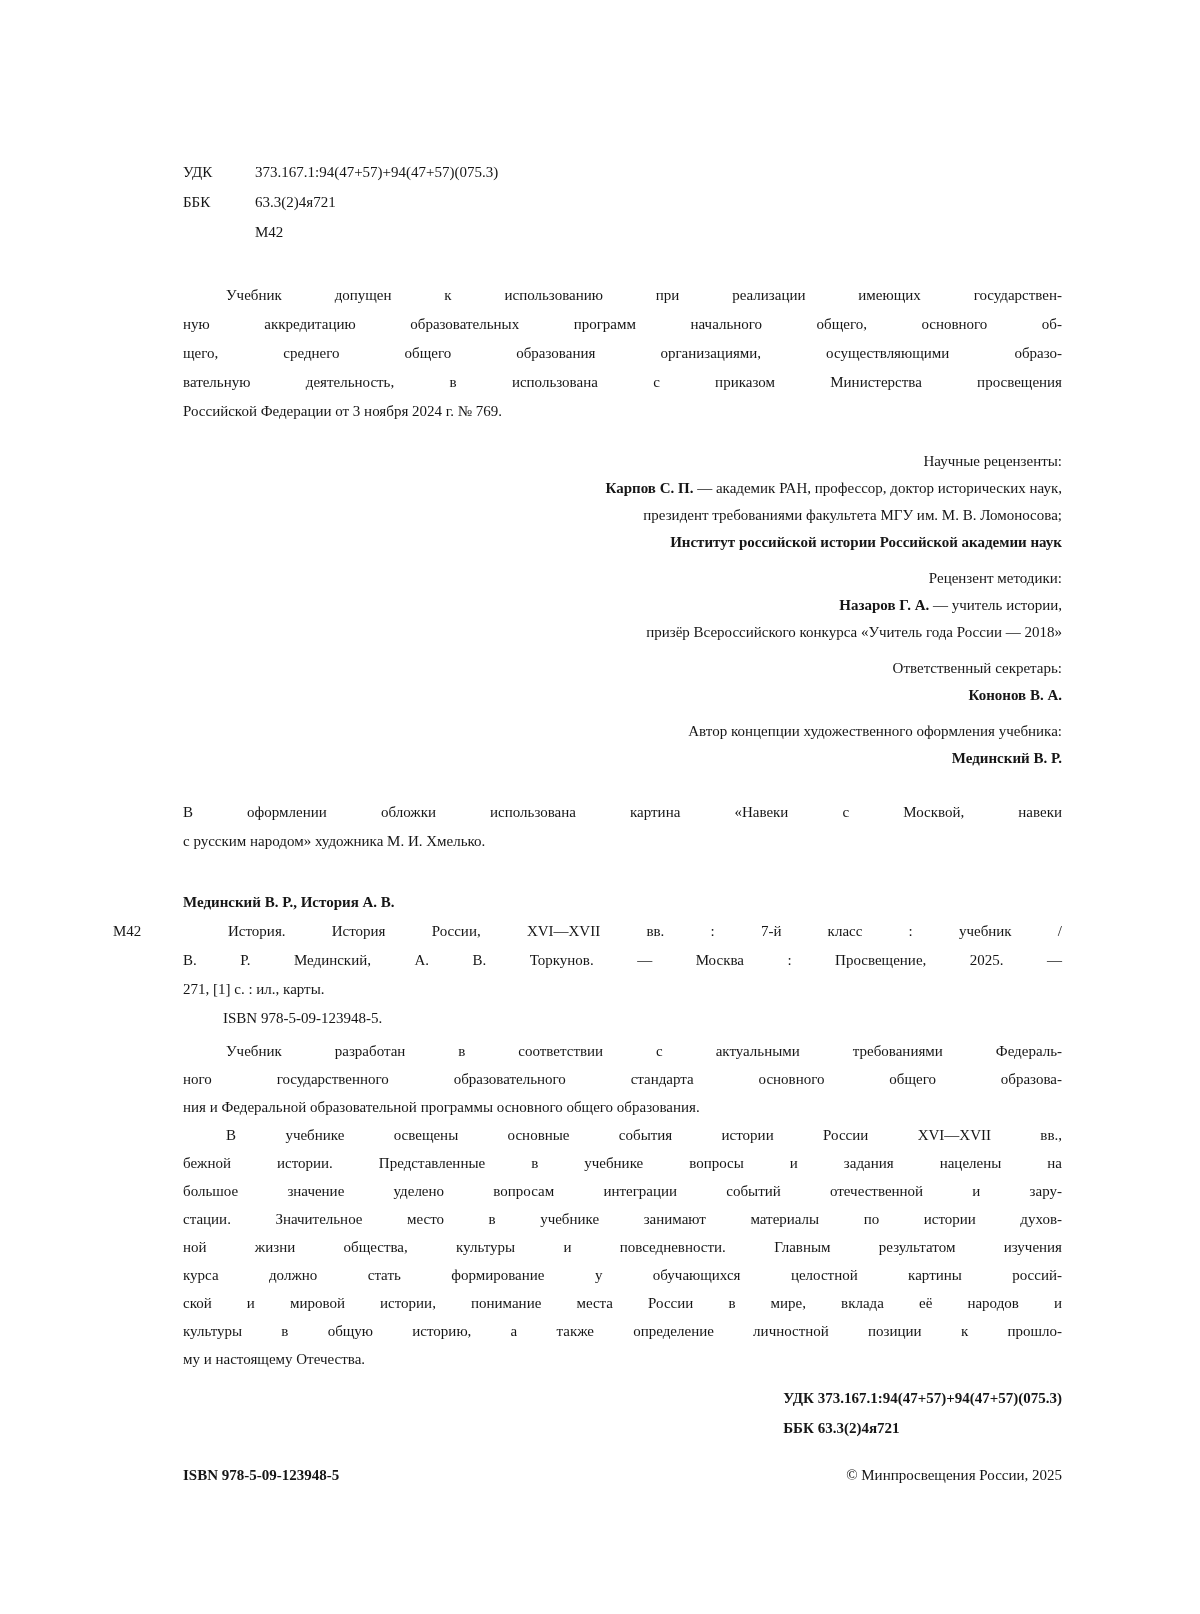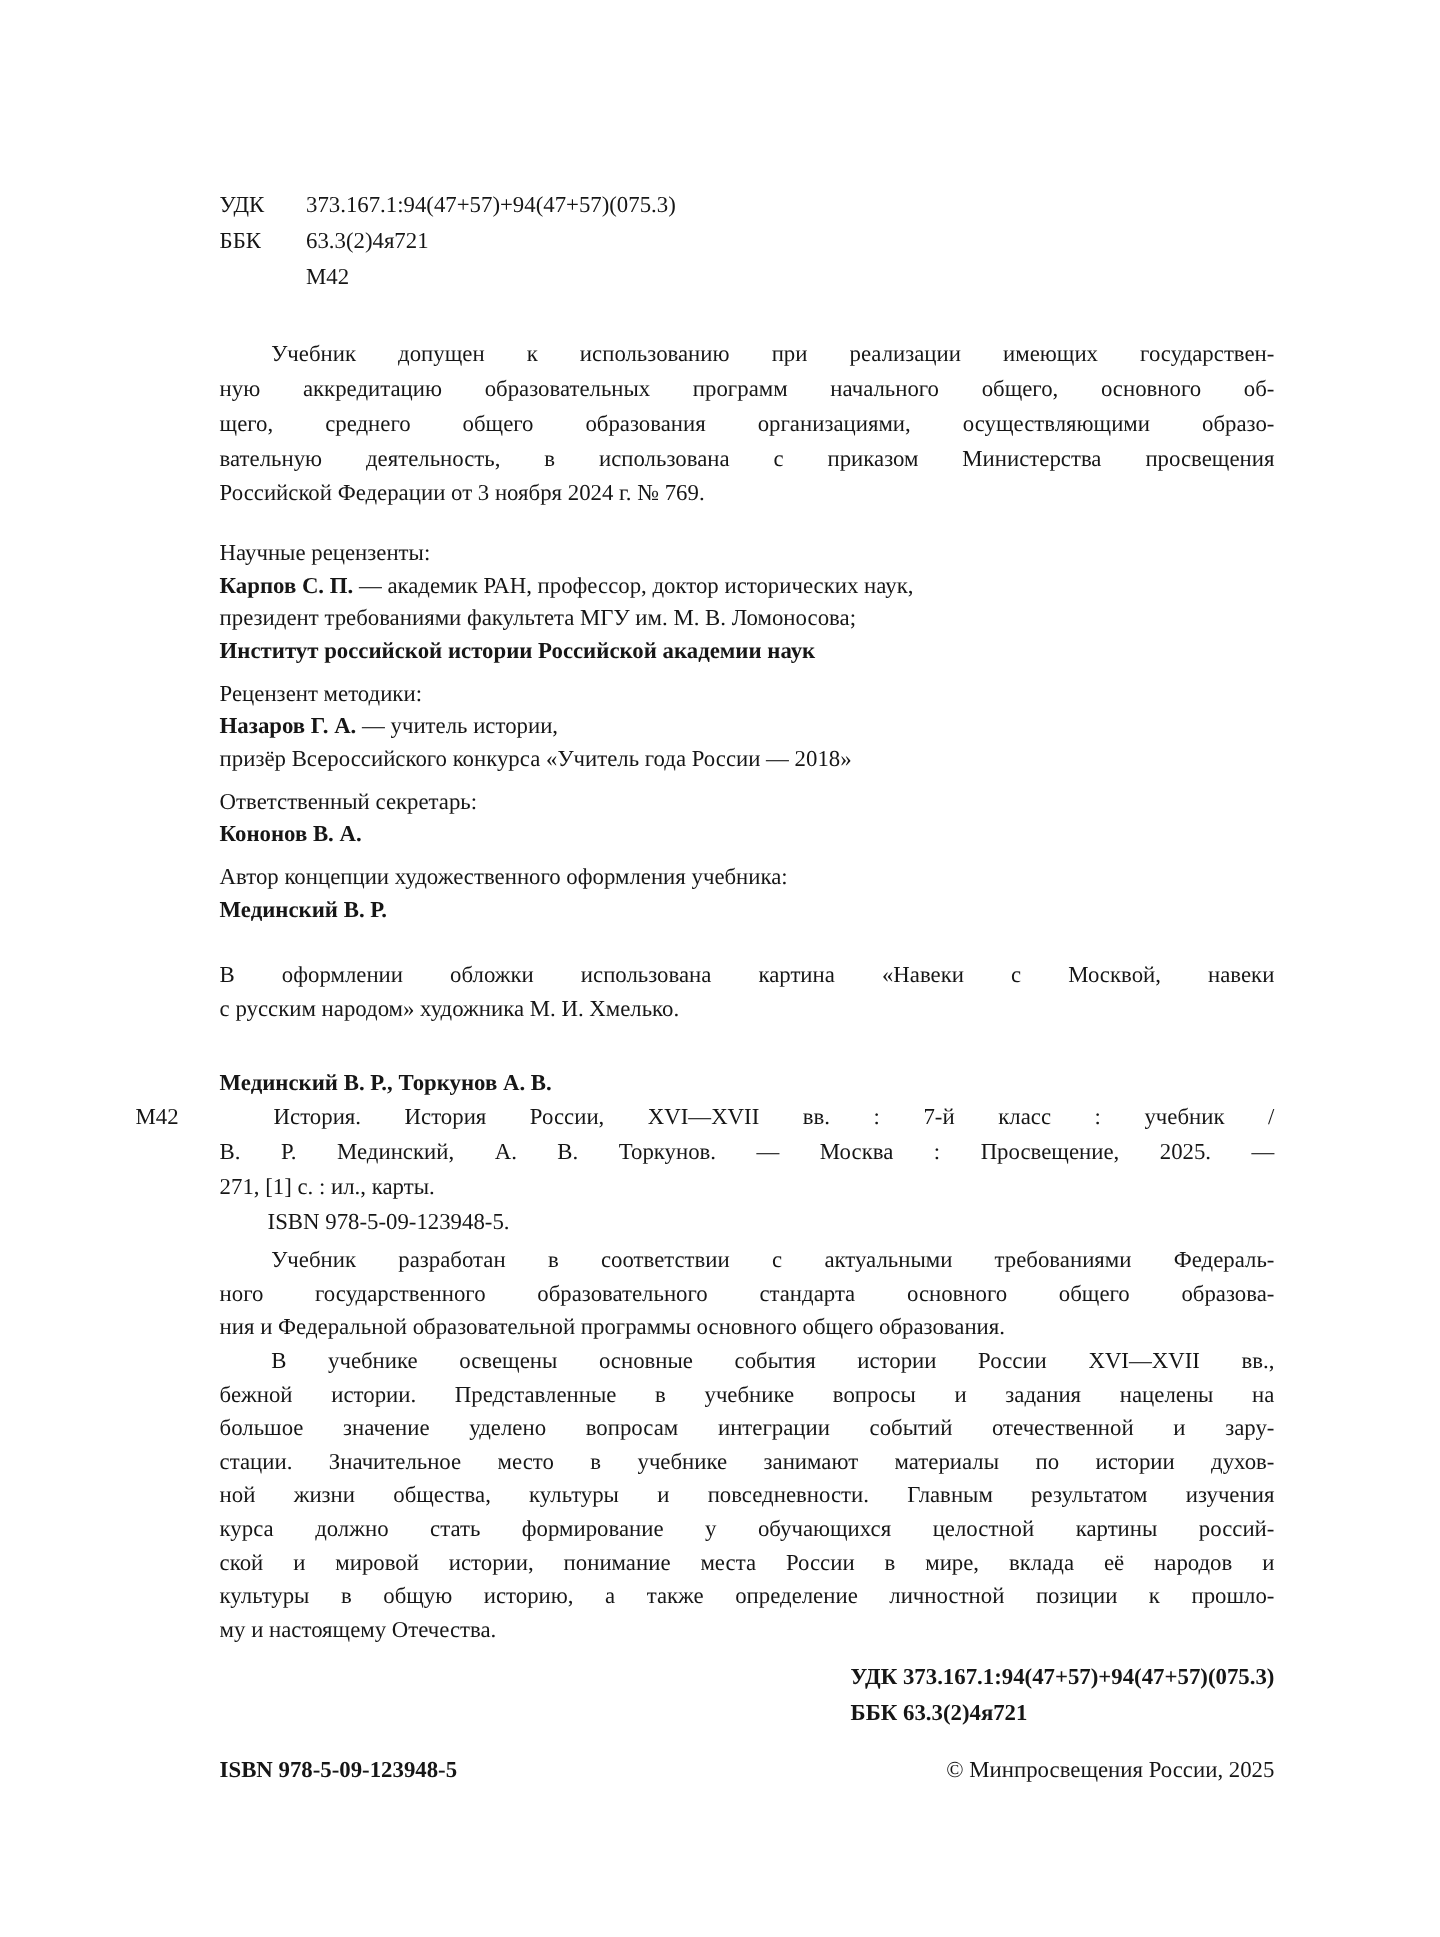--- a/index.html
+++ b/index.html
@@ -8,21 +8,21 @@
     background: #ffffff;
   }
   .page {
     position: relative;
     width: 1200px;
     height: 1614px;
     box-sizing: border-box;
     background: #ffffff;
     color: #161616;
     font-family: "Liberation Serif", "DejaVu Serif", serif;
-    font-size: 19px;
+    font-size: 15px;
     line-height: 29px;
     padding: 157px 138px 0 183px;
     overflow: hidden;
   }
 
   
   .codes-top { line-height: 30px; }
   .code-label { display: inline-block; width: 72px; }
 
   
@@ -32,21 +32,21 @@
     white-space: normal;
   }
   .jpara .jline:last-child { text-align-last: left; }
 
   .approval { margin-top: 34px; }
   .approval .jline:first-of-type { text-indent: 43px; }
 
   
   .credits {
     margin-top: 22px;
-    text-align: left;
+    text-align: right;
     line-height: 27px;
   }
   .credit-line.gap { margin-top: 9px; }
   .credit-bold { font-weight: bold; }
 
   .cover-note { margin-top: 26px; }
 
   
   .card { margin-top: 32px; }
   .card-authors { font-weight: bold; }
@@ -112,21 +112,21 @@
       <div class="credit-line"><span class="credit-bold">Мединский В. Р.</span><span class="credit-text"></span></div>
     </div>
 
   <div class="cover-note jpara">
 
   <div class="jline">В оформлении обложки использована картина «Навеки с Москвой, навеки</div>
       <div class="jline">с русским народом» художника М. И. Хмелько.</div>
     </div>
 
   <div class="card">
-    <div class="card-authors">Мединский В. Р., Торкунов А. В.</div>
+    <div class="card-authors">Мединский В. Р., История А. В.</div>
     <div class="card-body">
       <span class="card-code">М42</span>
       <div class="card-lines jpara">
 
       <div class="jline">История. История России, XVI—XVII вв. : 7-й класс : учебник /</div>
           <div class="jline">В. Р. Мединский, А. В. Торкунов. — Москва : Просвещение, 2025. —</div>
           <div class="jline">271, [1] с. : ил., карты.</div>
         </div>
     </div>
     <div class="card-isbn">ISBN 978-5-09-123948-5.</div>

